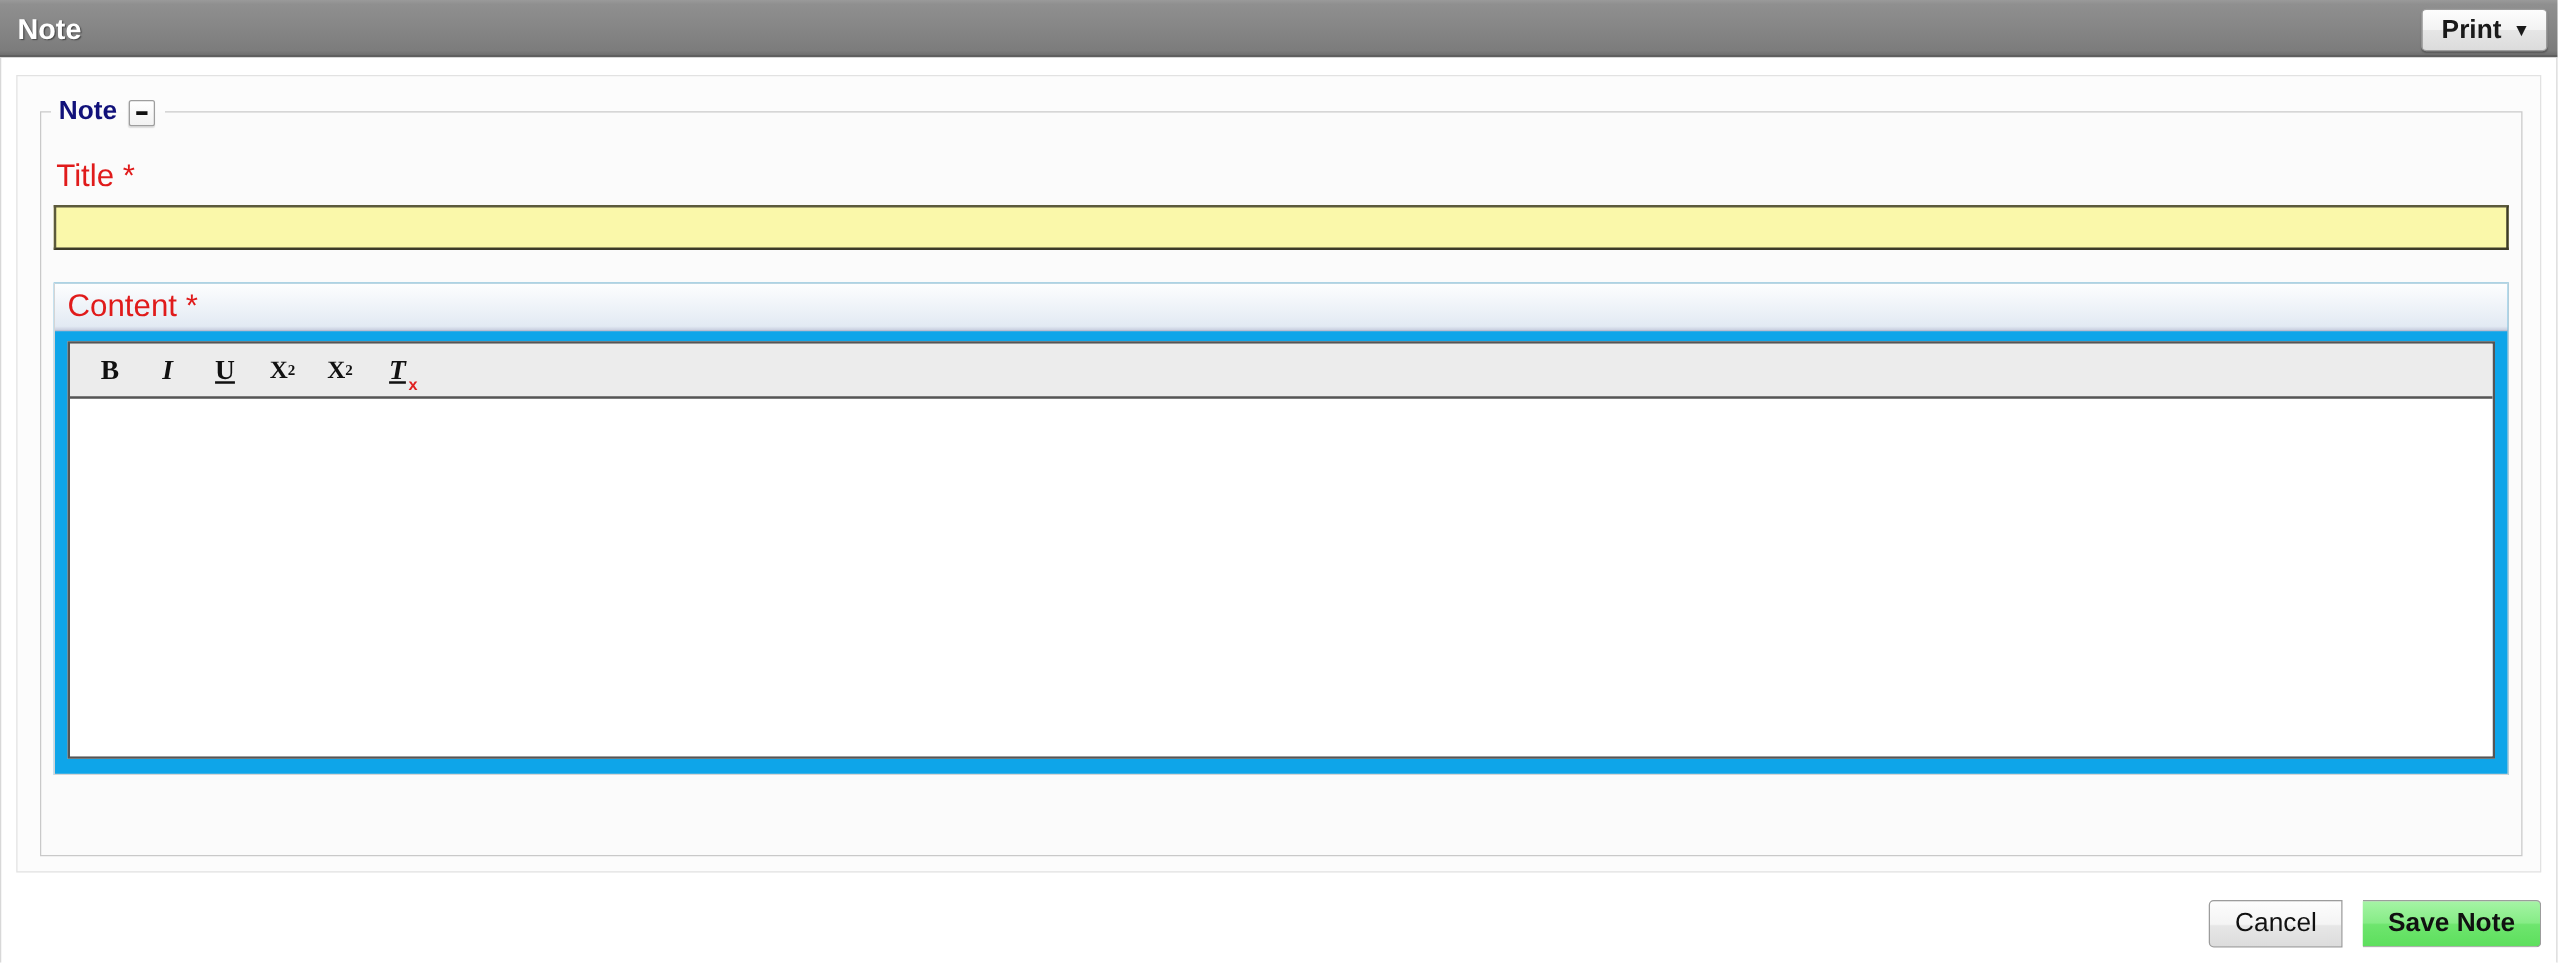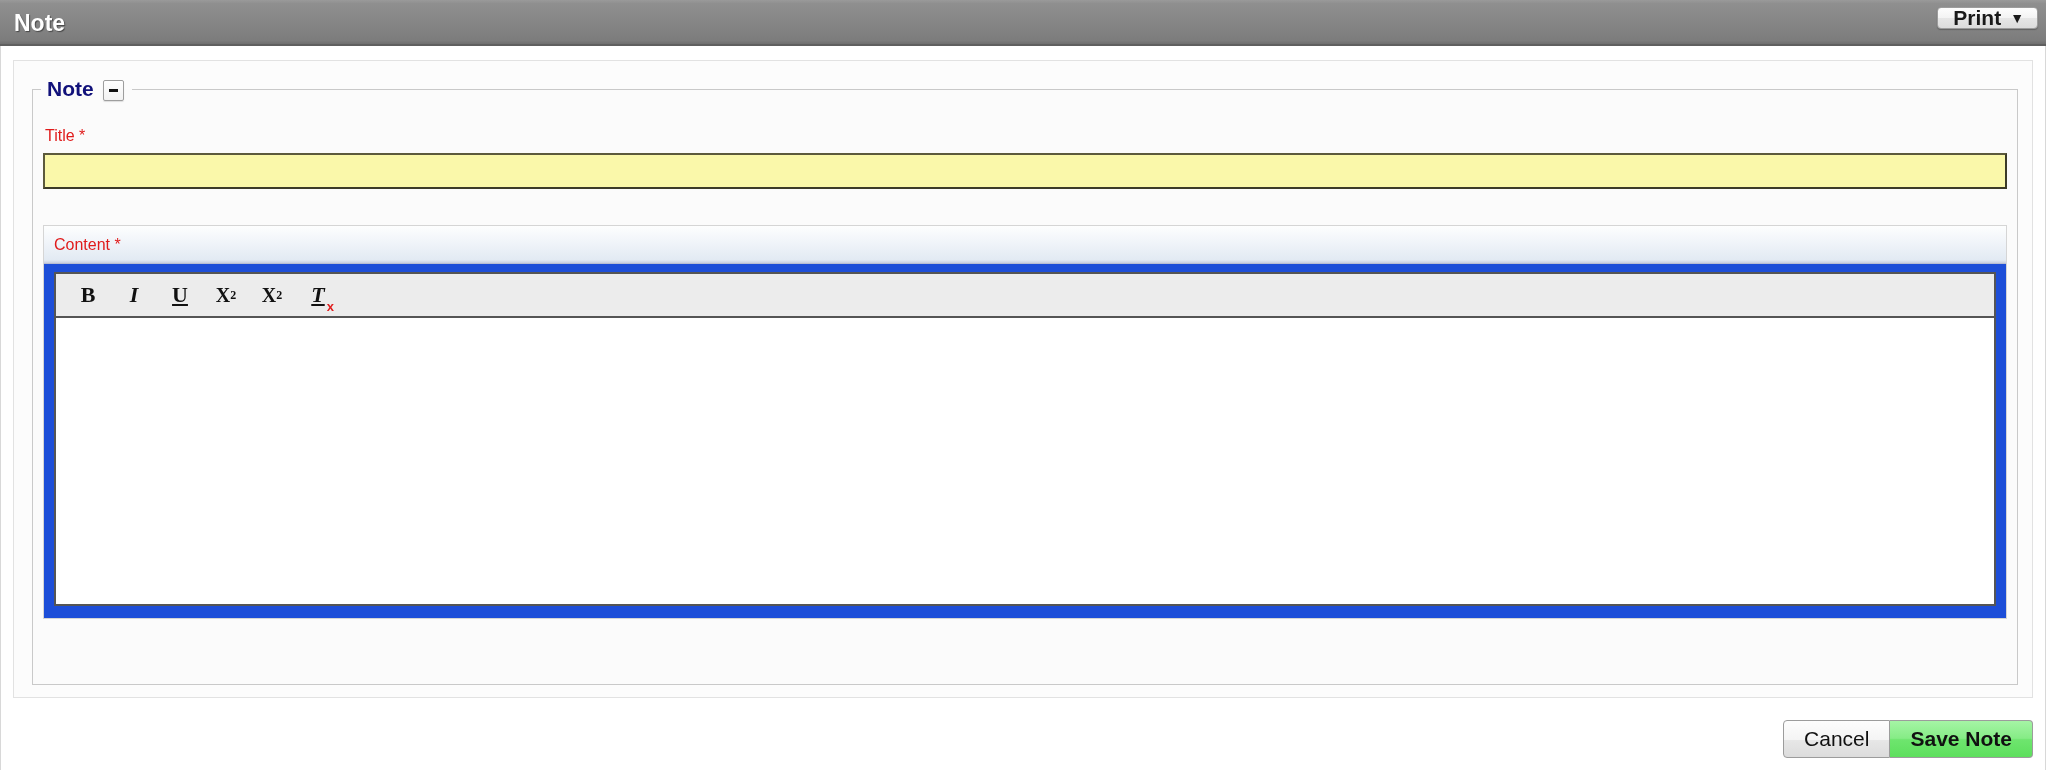--- a/index.html
+++ b/index.html
@@ -29,21 +29,21 @@
     color: #ffffff;
     font-size: 23px;
     font-weight: bold;
     letter-spacing: 0px;
     text-shadow: 1px 1px 1px rgba(0,0,0,.45);
   }
   .print-btn {
     position: absolute;
     right: 8px;
     top: 7px;
-    height: 22px;
+    height: 34px;
     padding: 0 13px 0 15px;
     display: flex;
     align-items: center;
     gap: 9px;
     background: linear-gradient(to bottom, #fdfdfd 0%, #f3f3f3 50%, #e6e6e6 51%, #dcdcdc 100%);
     border: 1px solid #9c9c9c;
     border-radius: 4px;
     box-shadow: 0 1px 1px rgba(0,0,0,.25);
     font-size: 21px;
     font-weight: bold;
@@ -129,21 +129,21 @@
   
   .form-body {
     position: absolute;
     left: 10px;
     right: 10px;
     top: 26px;
     bottom: 8px;
   }
 
   .field-label {
-    font-size: 16px;
+    font-size: 25px;
     color: #e01b1b;
     margin: 0 0 8px 2px;
     display: block;
   }
   .req-star { color: #e01b1b; }
 
   .title-input {
     display: block;
     width: 100%;
     height: 36px;
@@ -155,23 +155,23 @@
     outline: none;
     font-size: 19px;
     color: #222;
     padding: 0 6px;
     margin: 0;
     font-family: "Liberation Sans", sans-serif;
   }
 
   
   .content-panel {
-    margin-top: 36px;
+    margin-top: 26px;
     border: 1px solid #d5d5d5;
-    background: #1d4ed8;
+    background: #0ea5e9;
     box-sizing: border-box;
   }
   .content-header {
     height: 38px;
     display: flex;
     align-items: center;
     padding-left: 10px;
     background: linear-gradient(to bottom, #fdfefe 0%, #f0f4f9 45%, #e2eaf3 92%, #c9cfe0 100%);
     border-bottom: 1px solid #b9bed2;
     box-sizing: border-box;
@@ -276,21 +276,21 @@
     overflow: auto;
   }
 
   
   .footer-actions {
     position: absolute;
     right: 12px;
     bottom: 12px;
     display: flex;
     align-items: stretch;
-    gap: 0;
+    gap: 16px;
     margin-top: 29px;
   }
   .btn {
     height: 38px;
     padding: 0 20px;
     display: flex;
     align-items: center;
     justify-content: center;
     font-size: 21px;
     color: #111;

